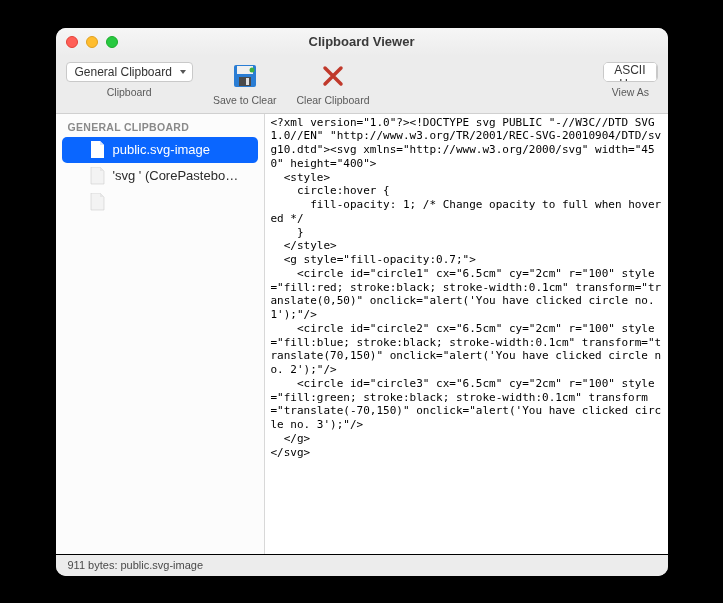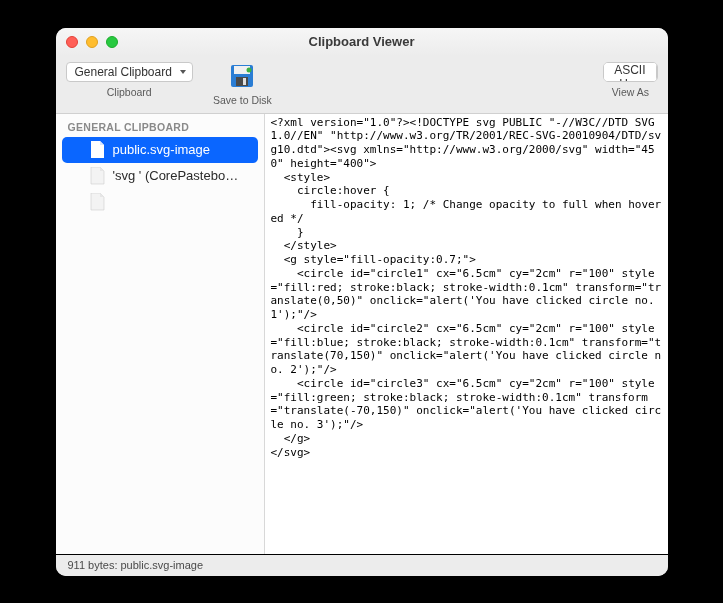--- a/index.html
+++ b/index.html
@@ -193,23 +193,31 @@
     <div class="tool-group">
       <div class="tool-icon">
         <svg width="26" height="26" viewBox="0 0 26 26">
           <rect x="2" y="2" width="22" height="22" rx="2" fill="#2a7dd4"></rect>
           <rect x="5" y="3" width="16" height="8" fill="#f0f0f0"></rect>
           <rect x="7" y="14" width="12" height="9" fill="#4a4a4a"></rect>
           <rect x="14" y="15" width="3" height="7" fill="#e0e0e0"></rect>
           <circle cx="20" cy="7" r="2.5" fill="#3cb043"></circle>
         </svg>
       </div>
-      <div class="tool-label">Save to Disk</div>
-    </div>
-
+      <div class="tool-label">Save to Clear</div>
+    </div>
+
+    <div class="tool-group">
+      <div class="tool-icon">
+        <svg width="24" height="24" viewBox="0 0 24 24">
+          <path d="M4 4 L20 20 M20 4 L4 20" stroke="#c0392b" stroke-width="3.5" stroke-linecap="round"></path>
+        </svg>
+      </div>
+      <div class="tool-label">Clear Clipboard</div>
+    </div>
 
     <div class="spacer"></div>
 
     <div class="tool-group">
       <div class="seg">
         <button>ASCII</button>
         <button>Hex</button>
         <button>Both</button>
       </div>
       <div class="tool-label">View As</div>

